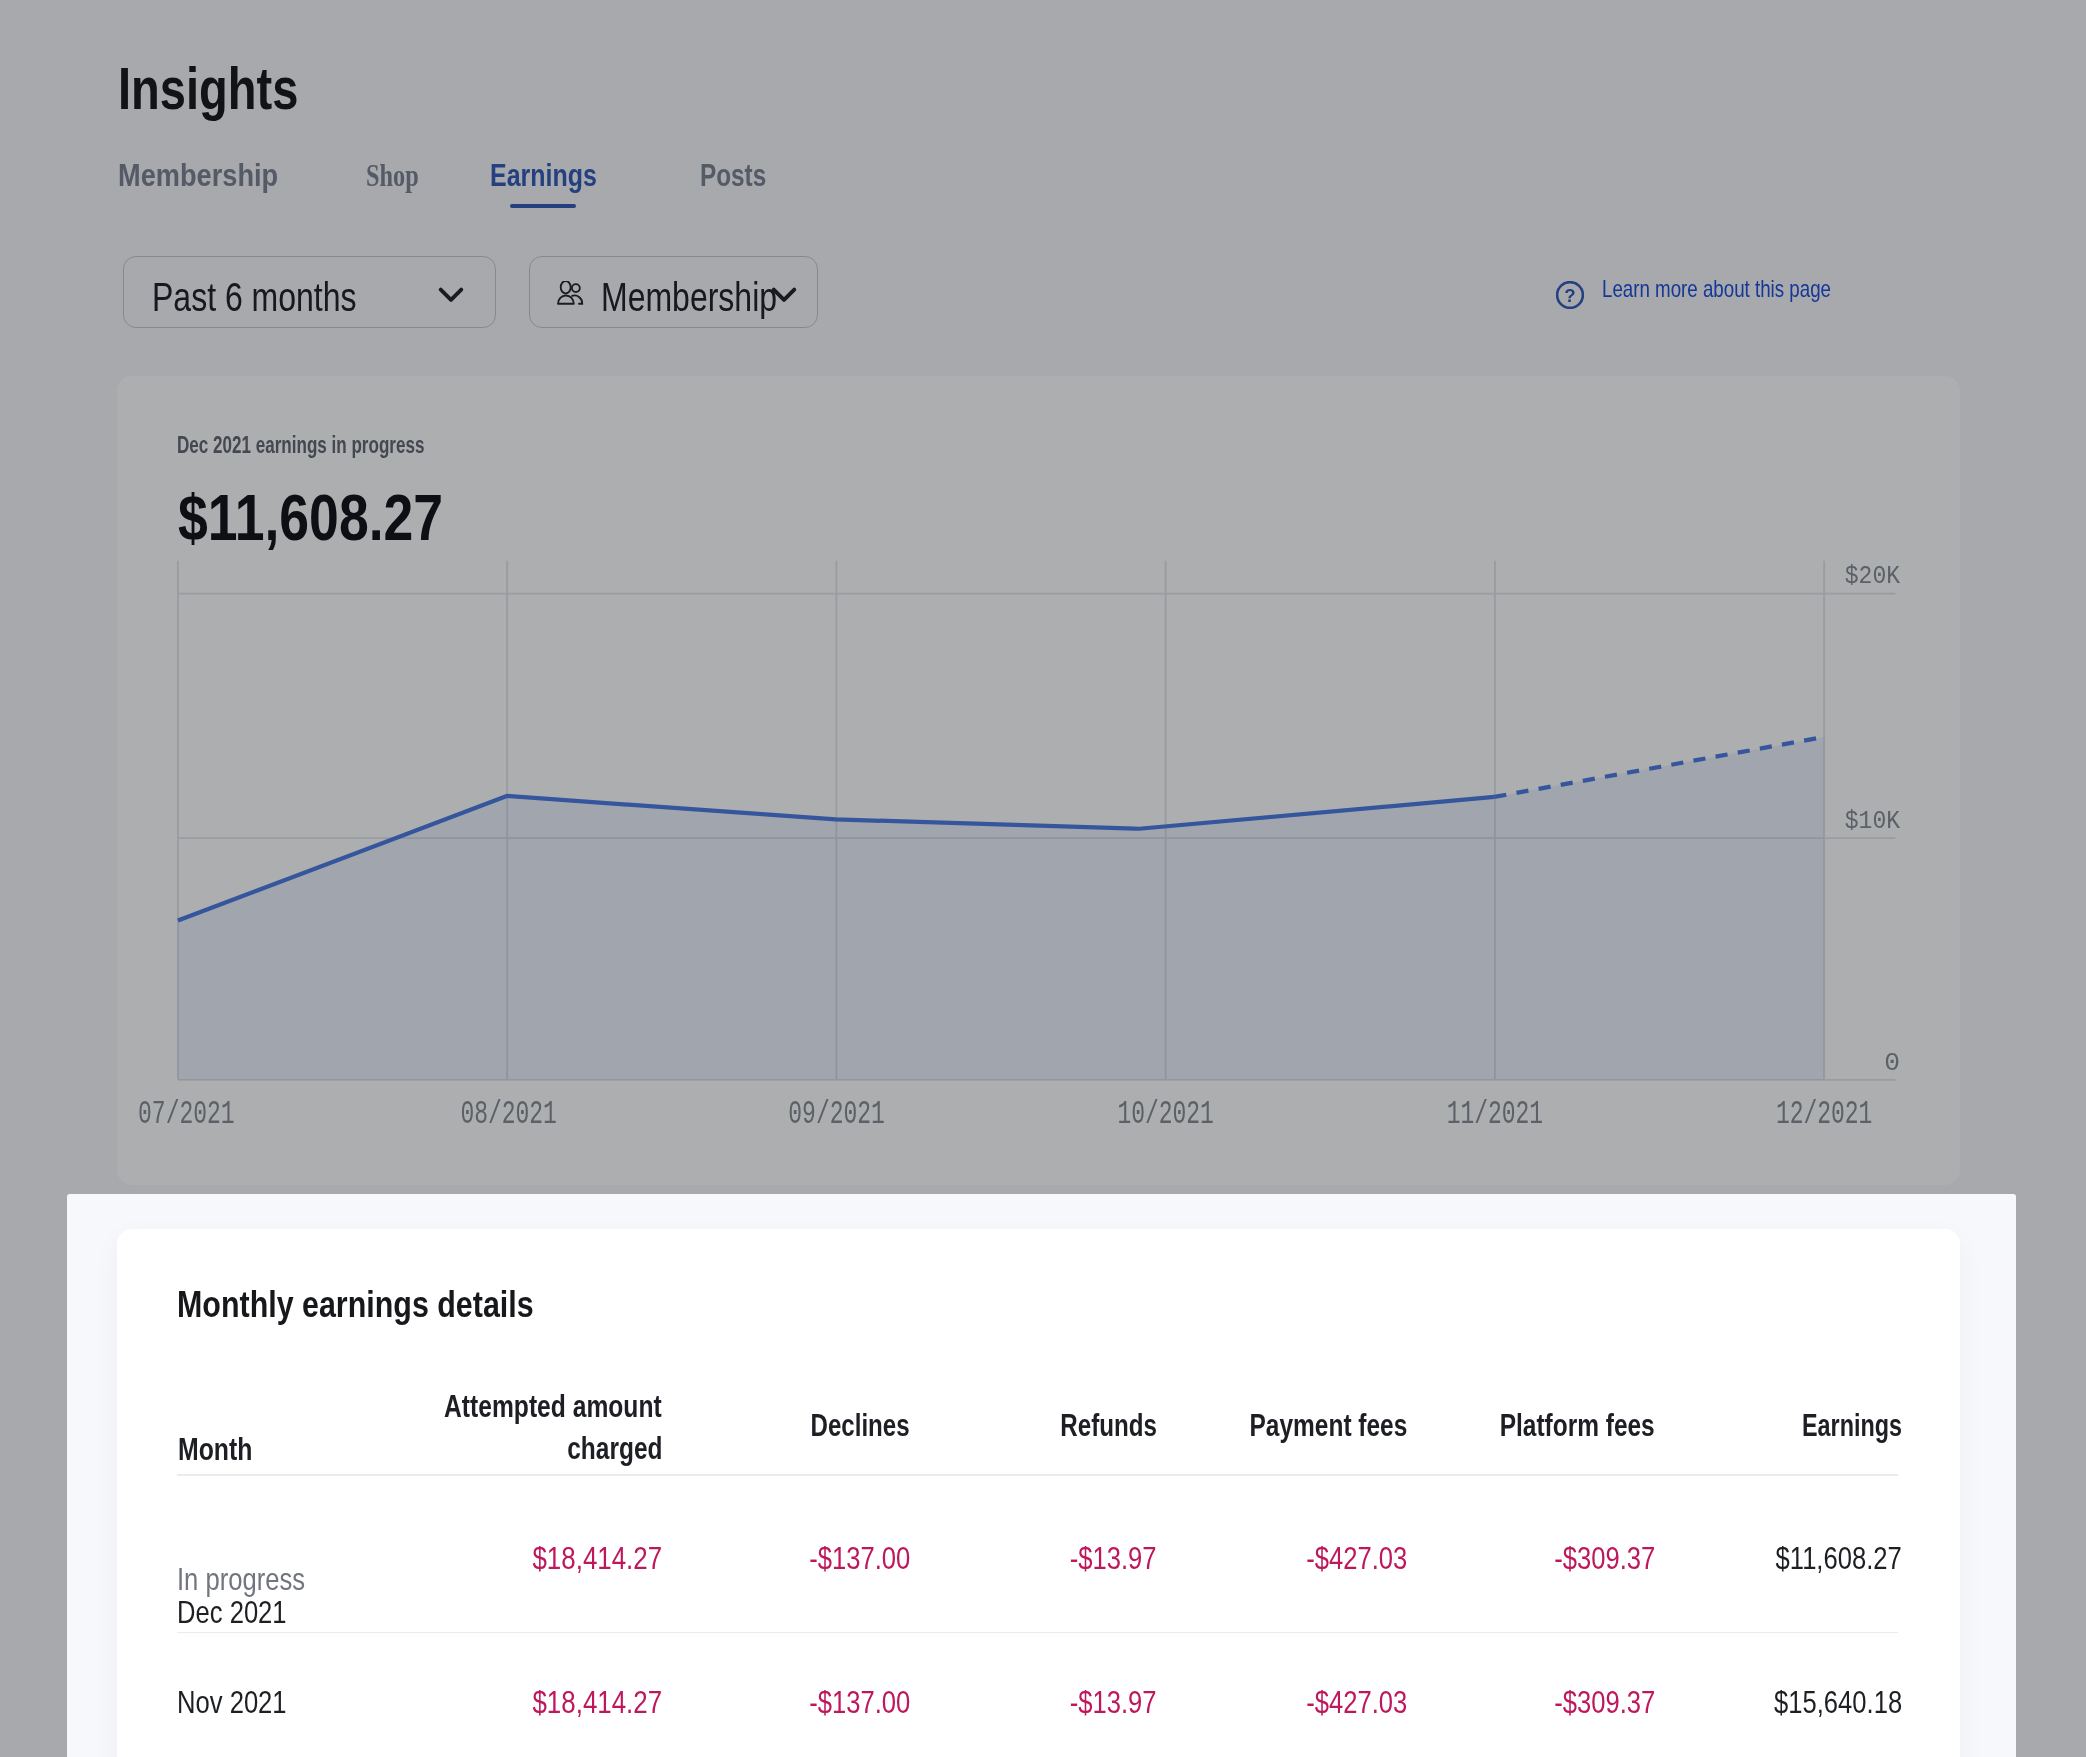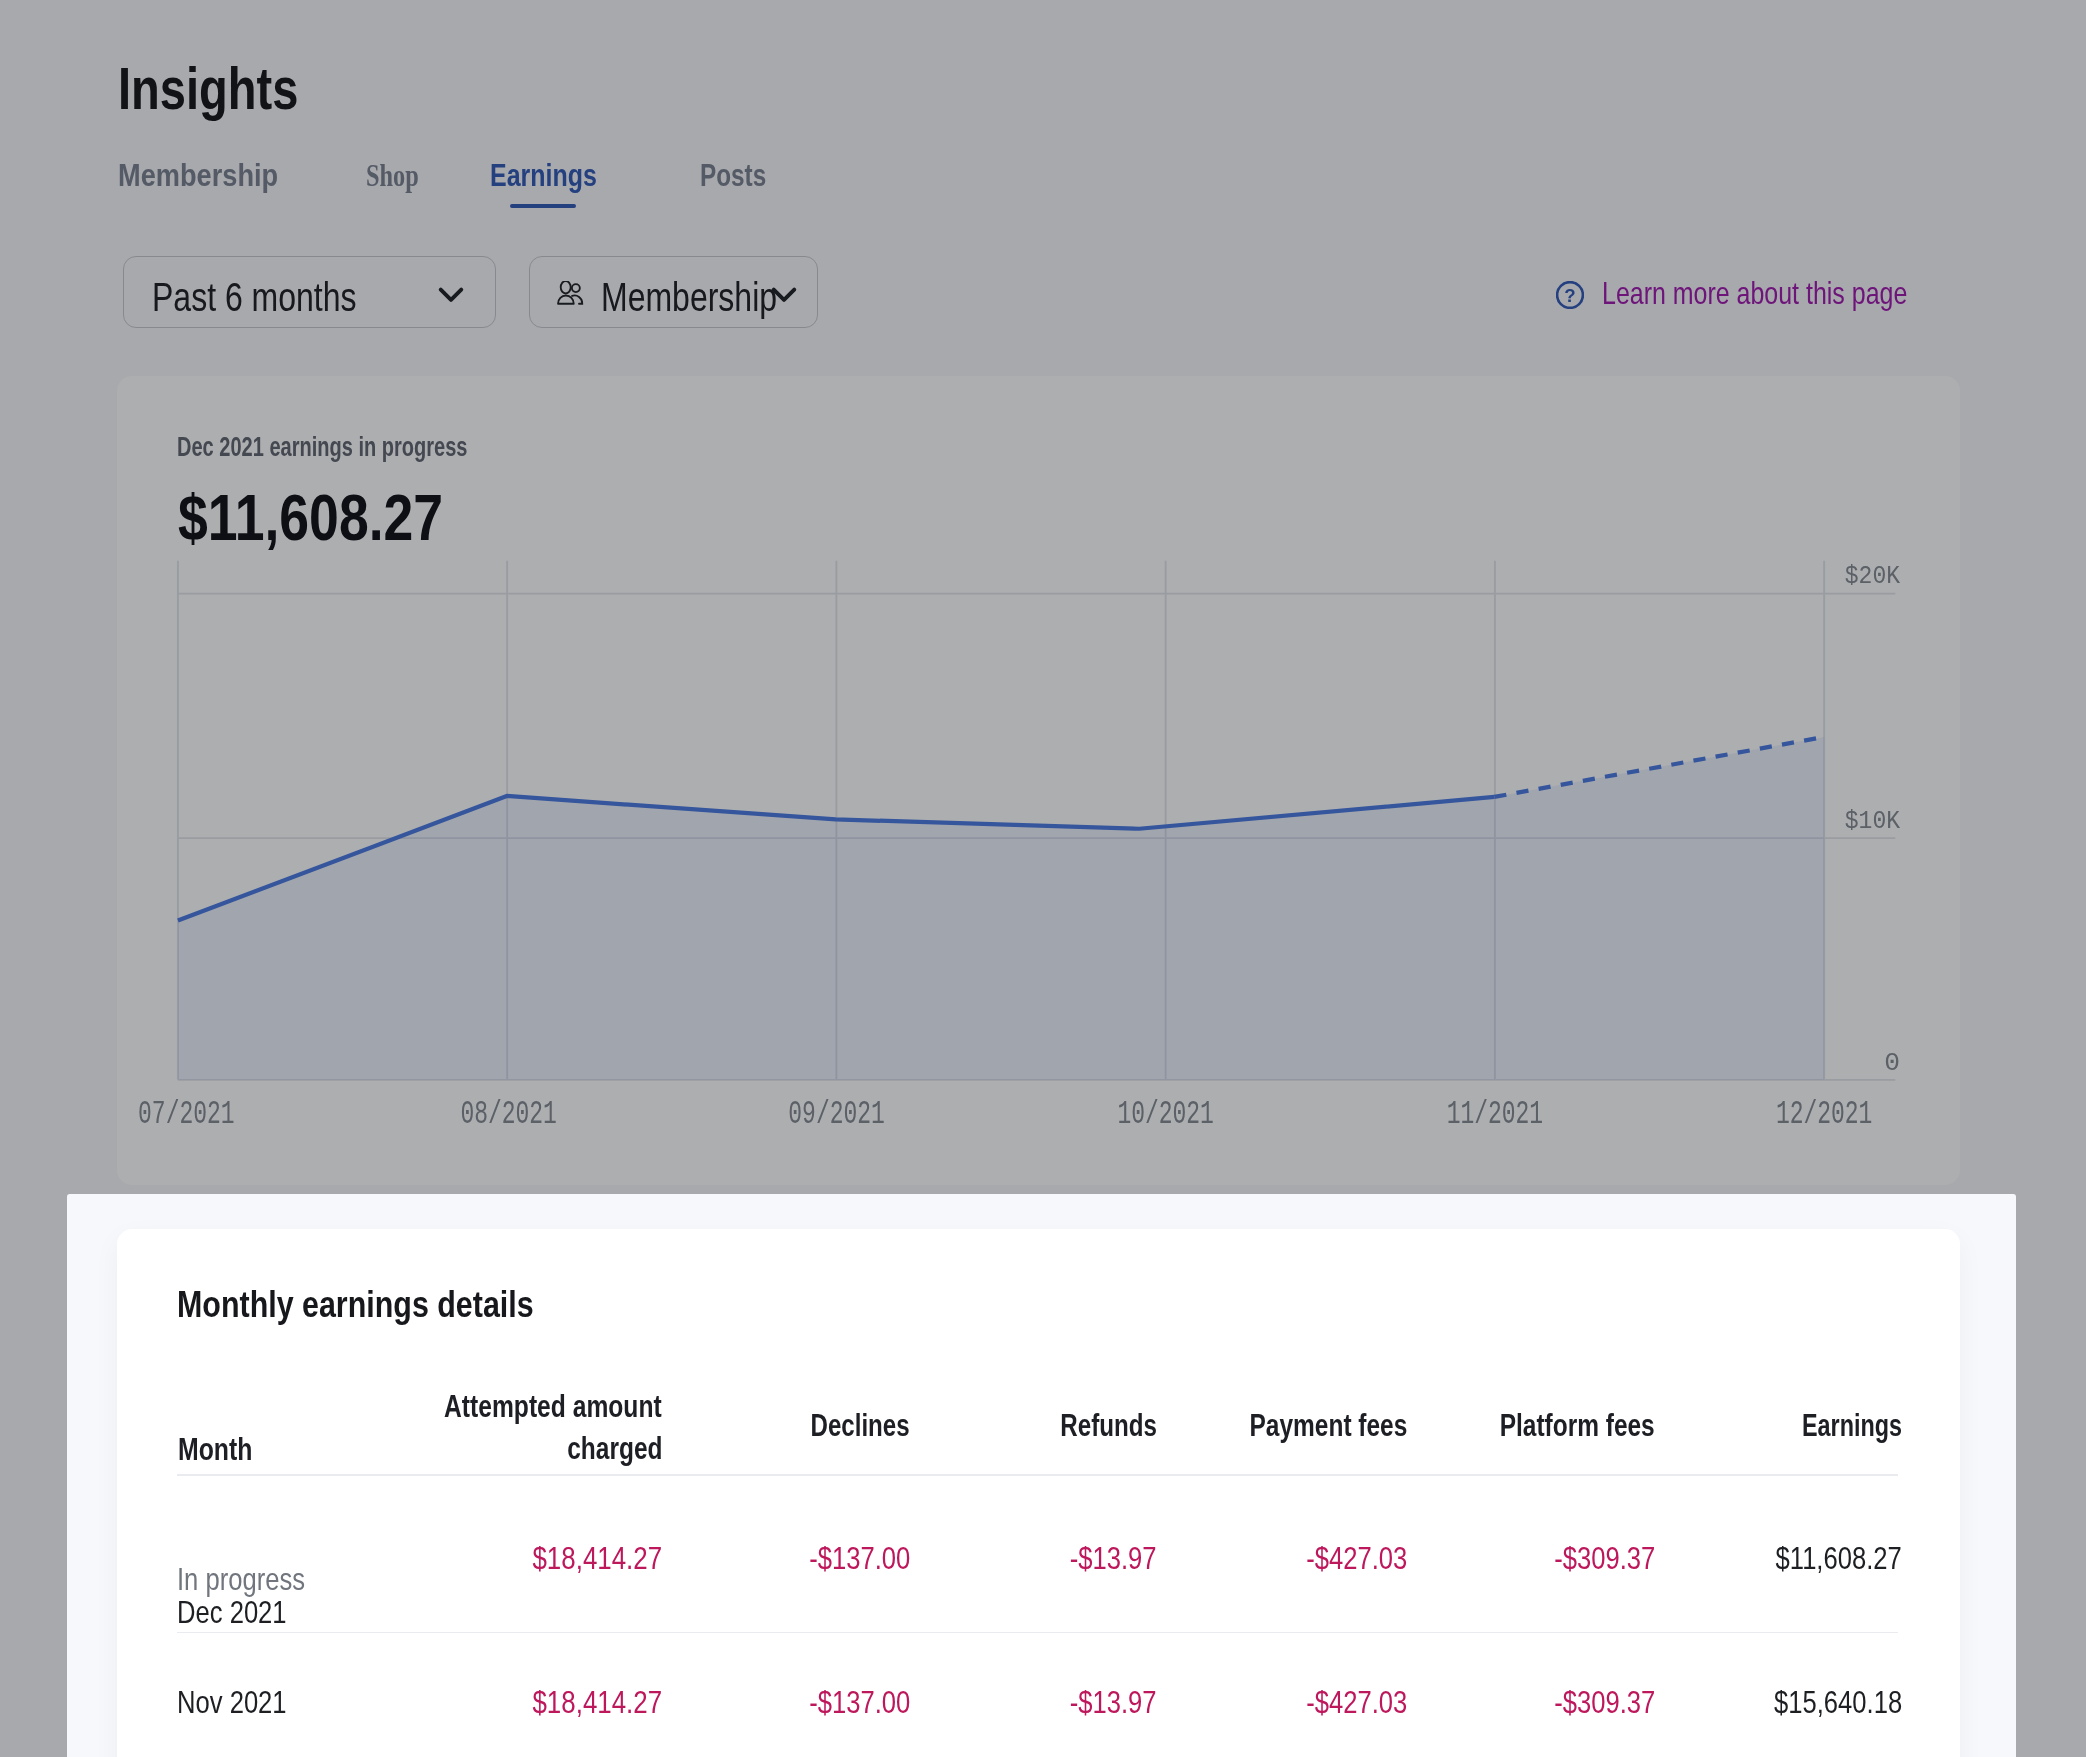--- a/index.html
+++ b/index.html
@@ -15,25 +15,25 @@
   .tab.active { color:#345cb7; }
   #tab-underline { left:510px; top:204px; width:66px; height:3.7px; background:#345cb7; border-radius:1.9px; }
 
   
   .btn { top:256px; height:72px; border:1.9px solid #c6c8cc; border-radius:13px; background:transparent; }
   #btn1 { left:123px; width:373px; }
   #btn2 { left:529px; width:289px; }
   .btn-label { font-size:40px; color:#202226; font-weight:400; }
 
   
-  #learn { font-size:32px; color:#a21caf; }
+  #learn { font-size:24px; color:#1d4ed8; }
 
   
   #chart-card { left:117px; top:376px; width:1843px; height:809px; background:#ffffff; border-radius:15px; }
-  #chart-label { left:177px; top:432px; font-size:27px; font-weight:600; color:#636771; }
+  #chart-label { left:177px; top:432px; font-size:23px; font-weight:600; color:#636771; }
   #chart-amount { left:178px; top:481px; font-size:64px; font-weight:700; color:#121317; }
 
   
   #band-card { left:117px; top:1229px; width:1843px; height:562px; background:#ffffff; border-radius:15px;
                box-shadow:0 9.4px 28px rgba(24,26,32,0.045); }
   #table-title { left:177px; top:1284px; font-size:36px; font-weight:700; color:#17181c; }
   .th { font-size:32px; font-weight:600; color:#1d1f24; }
   .td { font-size:32px; color:#be185d; }
   .td.dark { color:#1d1f23; }
   .rule { background:#e9ebee; height:1.9px; }

